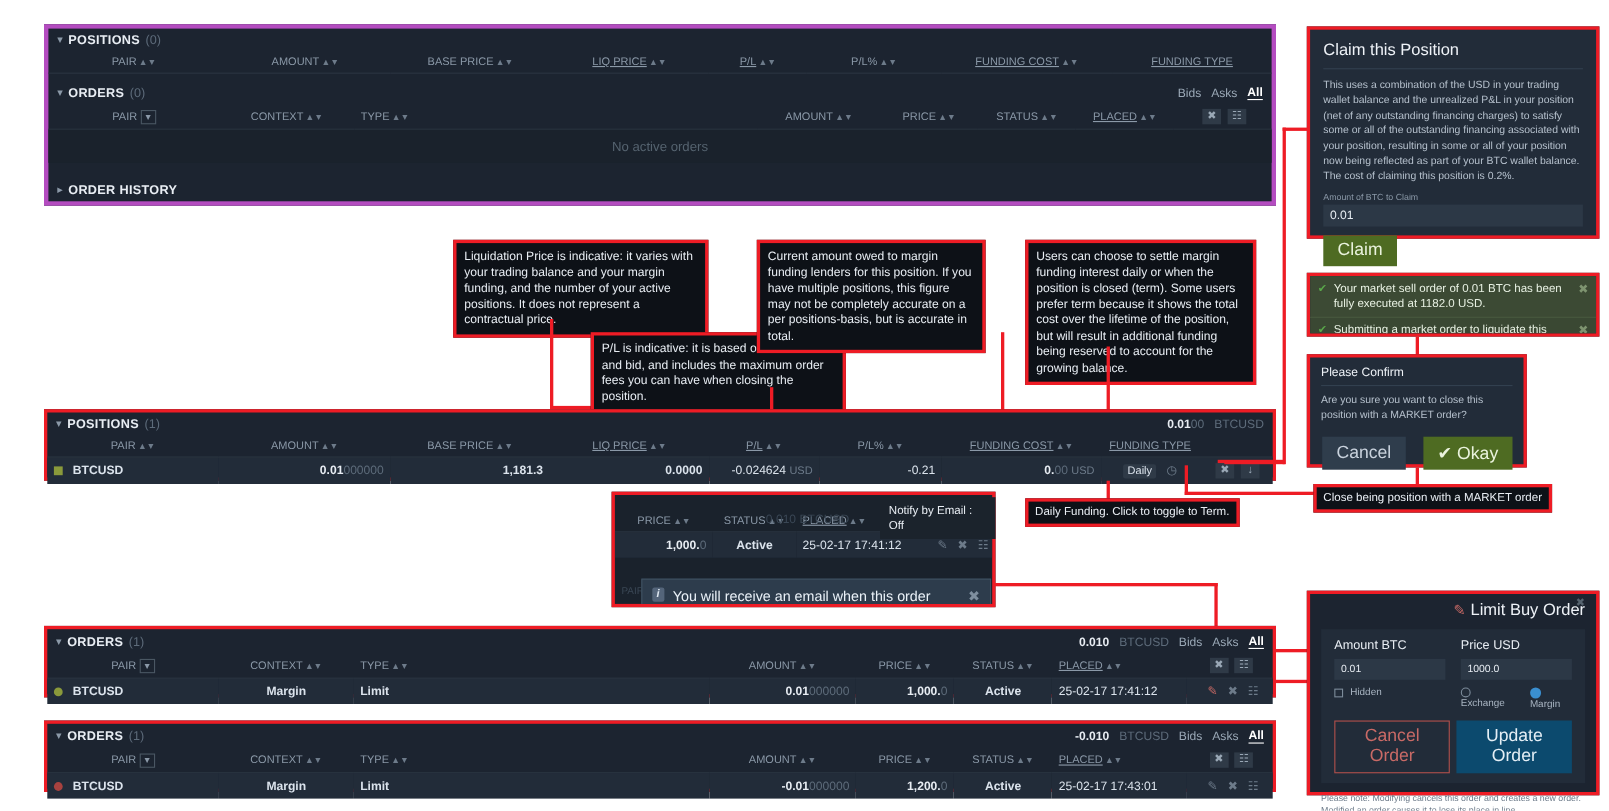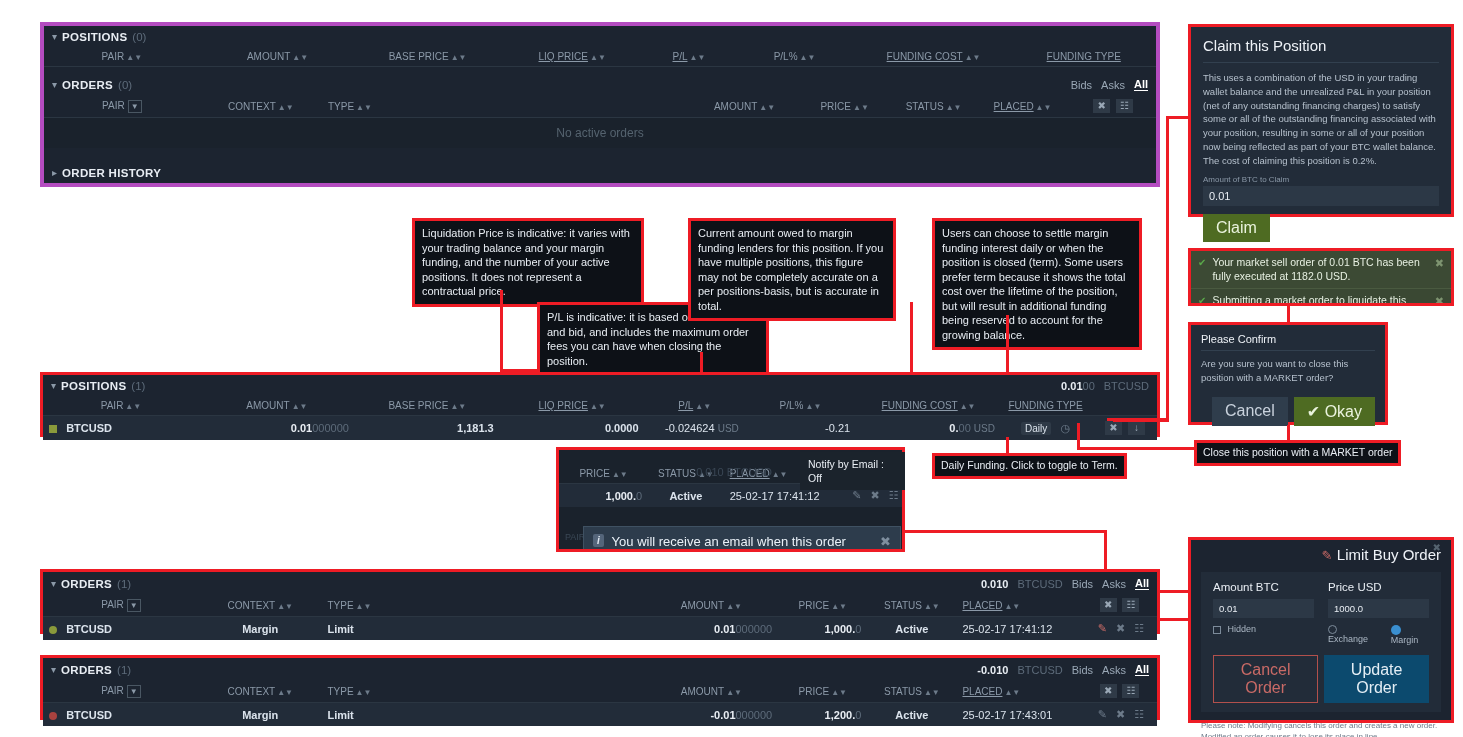--- a/index.html
+++ b/index.html
@@ -329,21 +329,21 @@
 
   <div class="connector" style="left:1006px; top:437px; width:3px; height:18px;"></div>
   <div class="callout small" style="left:932px; top:453px;">
     <span>Daily Funding. Click to toggle to Term.</span>
   </div>
 
   <div class="connector" style="left:1077px; top:423px; width:3px; height:27px;"></div>
   <div class="connector" style="left:1077px; top:447px; width:120px; height:3px;"></div>
   <div class="connector" style="left:1107px; top:418px; width:60px; height:3px;"></div>
   <div class="callout small" style="left:1194px; top:440px;">
-    <span>Close this position with a MARKET order</span>
+    <span>Close being position with a MARKET order</span>
   </div>
 
   <div class="panel hl-red" style="left:556px; top:447px; width:349px; height:105px; background:#1a222c; overflow:hidden;">
     <div style="position:relative; height:100%;">
       <div class="ghost" style="position:absolute; right:130px; top:2px; font-size:11px;">0.010 BTCUSD</div>
 
       <table class="grid" style="margin-top:14px;">
         <colgroup>
             <col style="width:26%">
             <col style="width:22%">
@@ -566,21 +566,21 @@
         <span class="x">✖</span>
       </div>
     </div>
   </div>
   <div class="connector" style="left:1287px; top:306px; width:3px; height:17px;"></div>
 
   <div class="card" style="left:1188px; top:322px; width:200px; height:103px;">
     <div class="card-inner" style="padding:8px 10px;">
       <div class="card-title" style="font-size:11px; padding-bottom:5px; margin-bottom:6px;">Please Confirm</div>
       <div class="card-body">Are you sure you want to close this position with a MARKET order?</div>
-      <div style="display:flex; justify-content:flex-end; gap:6px; margin-top:12px;">
+      <div style="display:flex; justify-content:flex-end; gap:16px; margin-top:12px;">
         <button class="btn btn-grey">Cancel</button>
         <button class="btn btn-green">
           <span>✔</span>
           <span>Okay</span>
         </button>
       </div>
     </div>
   </div>
   <div class="connector" style="left:1287px; top:425px; width:3px; height:16px;"></div>
 

